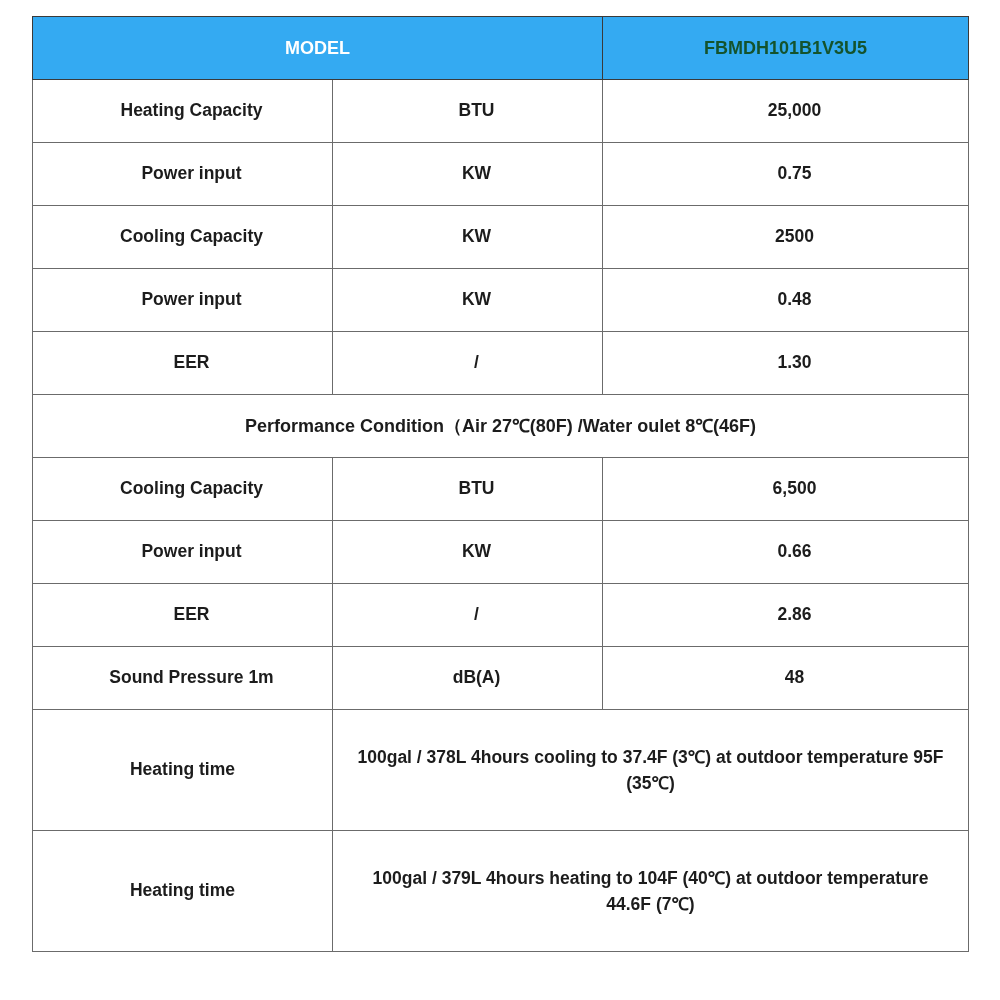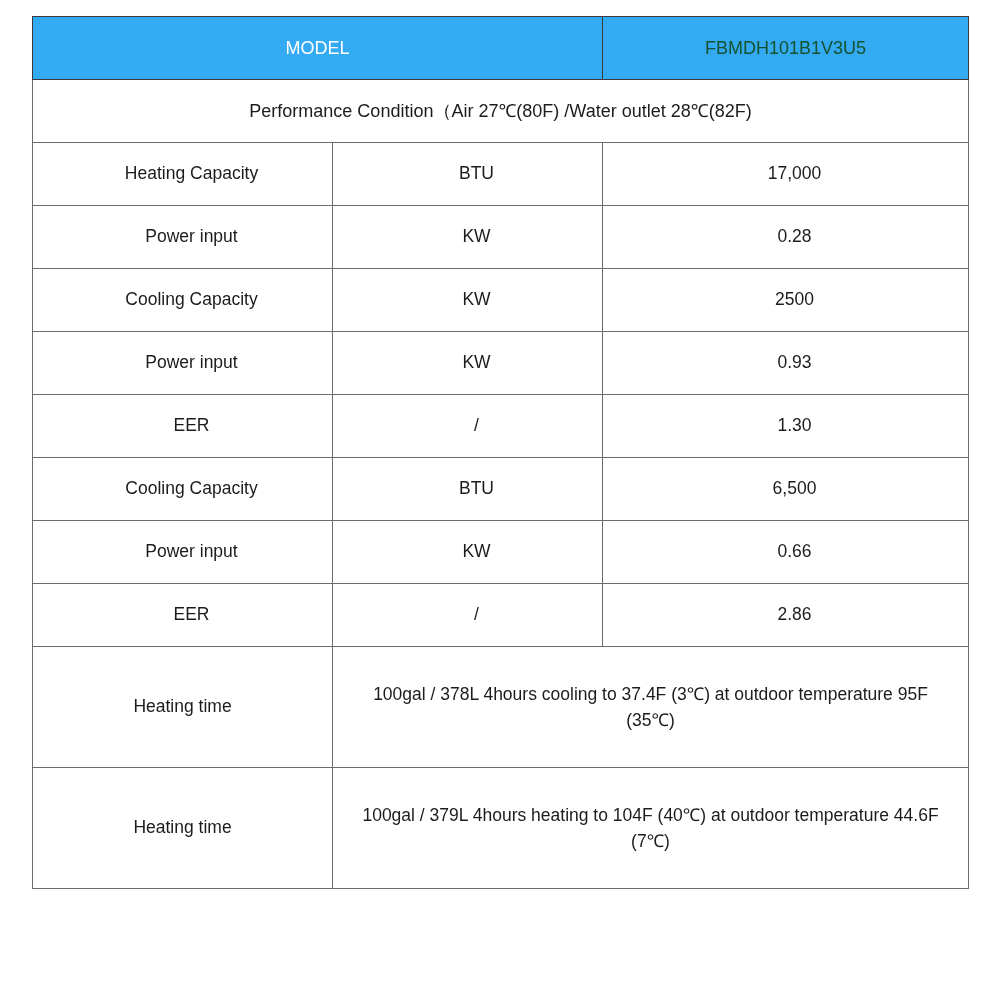--- a/index.html
+++ b/index.html
@@ -24,21 +24,21 @@
     width: 936px;
     border-collapse: collapse;
     table-layout: fixed;
     border: 1px solid #3a3a3a;
   }
   table.spec td {
     border: 1px solid #6b6b6b;
     text-align: center;
     vertical-align: middle;
     font-size: 17.5px;
-    font-weight: 400;
+    font-weight: 700;
     color: #1c1c1c;
     padding: 4px 6px;
     line-height: 1.35;
   }
   .col-a { width: 300px; }
   .col-b { width: 270px; }
   .col-c { width: 366px; }
 
   tr.header-row td {
     background: #34aaf2;
@@ -75,65 +75,70 @@
       <col class="col-a">
       <col class="col-b">
       <col class="col-c">
     </colgroup>
     <tbody>
       <tr class="header-row">
         <td colspan="2">MODEL</td>
         <td class="model-name">FBMDH101B1V3U5</td>
       </tr>
 
-      <tr class="condition-row">
-        <td colspan="3">Performance Condition（Air 27℃(80F) /Water outlet 28℃(82F)</td>
-      </tr>
       <tr class="data-row">
         <td>Heating Capacity</td>
         <td>BTU</td>
-        <td>17,000</td>
+        <td>25,000</td>
       </tr>
       <tr class="data-row">
         <td>Power input</td>
         <td>KW</td>
-        <td>0.28</td>
+        <td>0.75</td>
       </tr>
 
       <tr class="data-row">
         <td>Cooling Capacity</td>
         <td>KW</td>
         <td>2500</td>
       </tr>
       <tr class="data-row">
         <td>Power input</td>
         <td>KW</td>
-        <td>0.93</td>
+        <td>0.48</td>
       </tr>
       <tr class="data-row">
         <td>EER</td>
         <td>/</td>
         <td>1.30</td>
       </tr>
 
+      <tr class="condition-row">
+        <td colspan="3">Performance Condition（Air 27℃(80F) /Water oulet 8℃(46F)</td>
+      </tr>
       <tr class="data-row">
         <td>Cooling Capacity</td>
         <td>BTU</td>
         <td>6,500</td>
       </tr>
       <tr class="data-row">
         <td>Power input</td>
         <td>KW</td>
         <td>0.66</td>
       </tr>
       <tr class="data-row">
         <td>EER</td>
         <td>/</td>
         <td>2.86</td>
       </tr>
+      <tr class="data-row">
+        <td>Sound Pressure 1m</td>
+        <td>dB(A)</td>
+        <td>48</td>
+      </tr>
 
       <tr class="wide-row">
         <td>Heating time</td>
         <td class="wide-text" colspan="2">100gal / 378L 4hours cooling to 37.4F (3℃) at outdoor temperature 95F (35℃)</td>
       </tr>
       <tr class="wide-row">
         <td>Heating time</td>
         <td class="wide-text" colspan="2">100gal / 379L  4hours heating to 104F (40℃) at outdoor temperature 44.6F (7℃)</td>
       </tr>
     </tbody>

